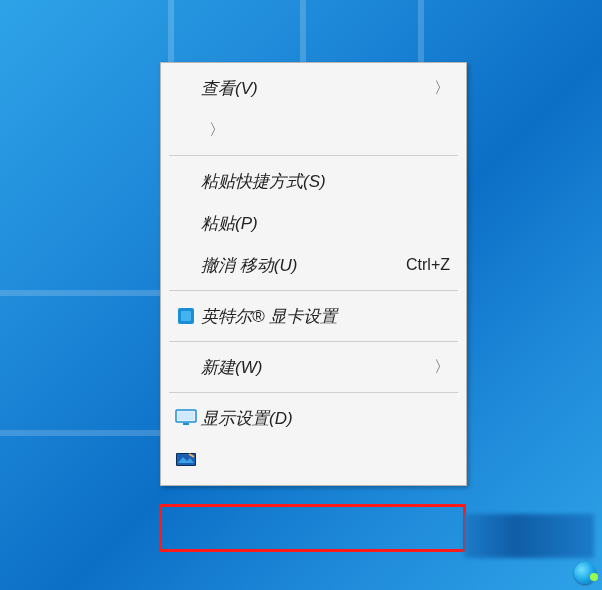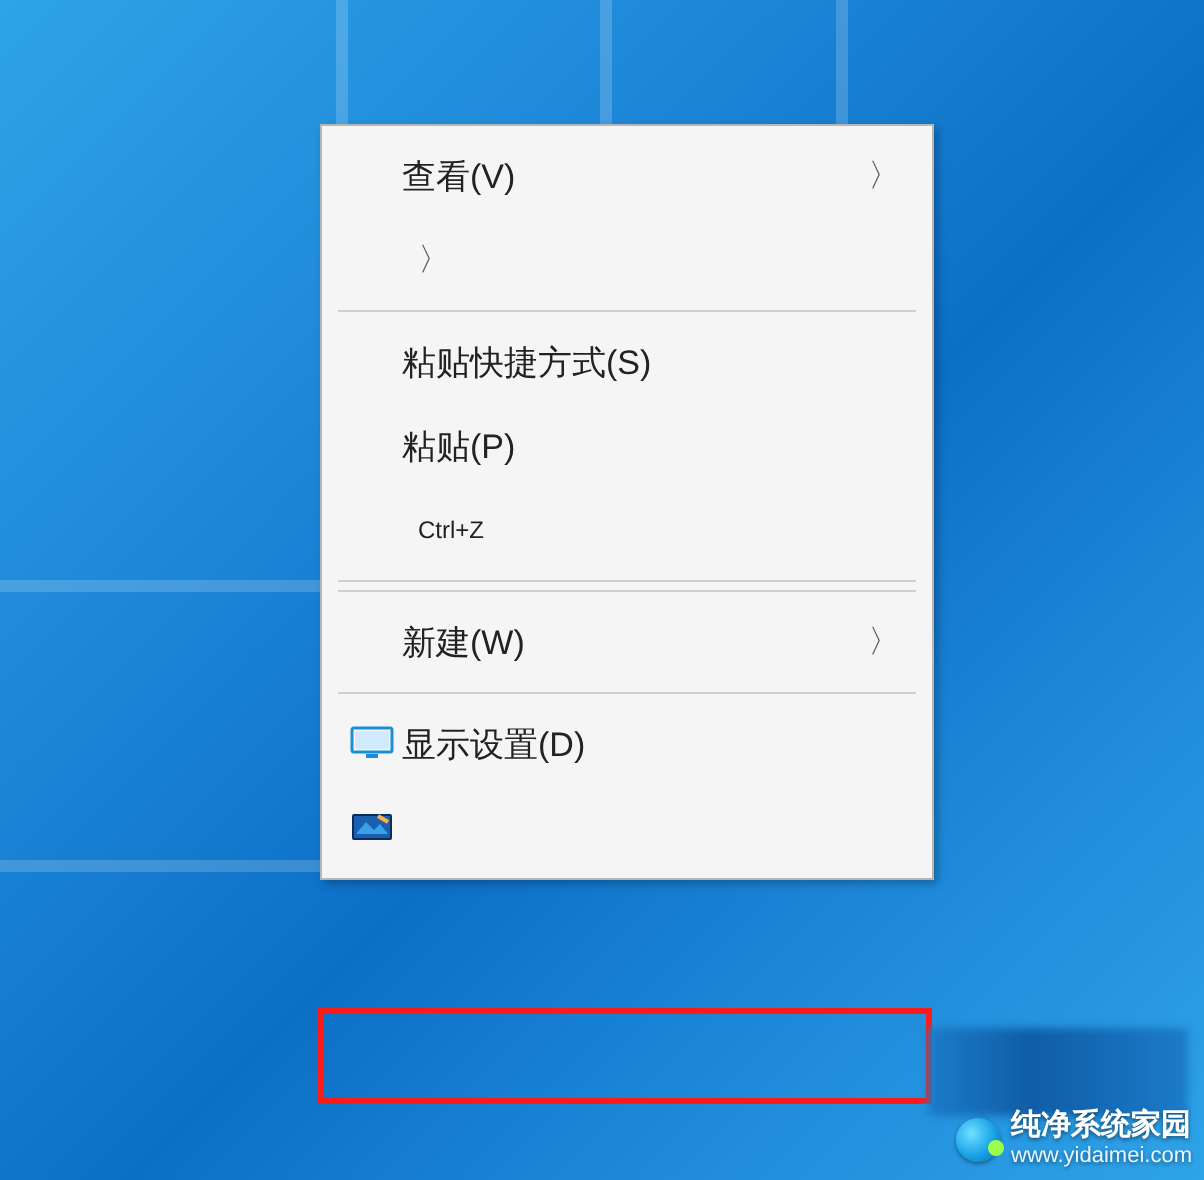--- a/index.html
+++ b/index.html
@@ -6,22 +6,22 @@
 .desktop{position:relative;width:602px;height:590px;background:linear-gradient(135deg,#2ea3e8 0%,#1e88d8 30%,#0b6fc6 55%,#1e88d8 75%,#2ea3e8 100%);}
 .ray{position:absolute;background:rgba(255,255,255,0.18);}
 .ray.v1{left:168px;top:0;width:6px;height:70px;}
 .ray.v2{left:300px;top:0;width:6px;height:70px;}
 .ray.v3{left:418px;top:0;width:6px;height:70px;}
 .ray.h1{left:0;top:290px;width:160px;height:6px;}
 .ray.h2{left:0;top:430px;width:160px;height:6px;}
 .context-menu{position:absolute;left:160px;top:62px;width:305px;background:#f5f5f5;border:1px solid #b6b6b6;box-shadow:2px 2px 4px rgba(0,0,0,0.25);padding:4px 0;}
 .menu-item{display:flex;align-items:center;height:42px;padding:0 16px 0 10px;color:#222;font-size:17px;cursor:default;}
 .menu-item .icon-slot{width:30px;display:flex;align-items:center;justify-content:center;flex:0 0 30px;}
-.menu-item .label{flex:1 1 auto;white-space:nowrap;}
-.menu-item .shortcut{flex:0 0 auto;color:#222;font-size:12px;padding-left:8px;}
+.menu-item .label{flex:1 1 auto;white-space:nowrap;font-style:italic;}
+.menu-item .shortcut{flex:0 0 auto;color:#222;font-size:16px;padding-left:8px;}
 .menu-item .submenu-arrow{flex:0 0 auto;color:#555;font-size:16px;padding-left:8px;}
 .sep{height:1px;background:#cfcfcf;margin:4px 8px;}
 .highlight{position:absolute;left:159px;top:504px;width:307px;height:48px;border:3px solid #ff1a1a;pointer-events:none;box-sizing:border-box;}
 .blur-patch{position:absolute;right:8px;bottom:32px;width:130px;height:44px;background:linear-gradient(90deg,#1c7bc9 0%,#0f5da6 40%,#1c7bc9 100%);filter:blur(2px);}
 .watermark{position:absolute;right:6px;bottom:6px;display:flex;align-items:center;gap:6px;color:#fff;font-size:15px;text-shadow:0 1px 2px rgba(0,0,0,0.5);}
 .watermark .wm-logo{width:22px;height:22px;border-radius:11px;background:radial-gradient(circle at 35% 35%,#6fe0ff 0%,#19a3e6 55%,#0c6aa8 100%);box-shadow:0 1px 2px rgba(0,0,0,0.4);position:relative;}
 .watermark .wm-logo::after{content:"";position:absolute;right:-2px;bottom:3px;width:8px;height:8px;border-radius:4px;background:#9bff4d;}
 svg{display:block;}
 </style>
 </head>
@@ -55,25 +55,35 @@
       <span class="label">粘贴快捷方式(S)</span>
     </div>
 
     <div class="menu-item">
       <span class="icon-slot"></span>
       <span class="label">粘贴(P)</span>
     </div>
 
     <div class="menu-item">
       <span class="icon-slot"></span>
+      <span class="label">撤消 移动(U)</span>
       <span class="shortcut">Ctrl+Z</span>
     </div>
 
     <div class="sep"></div>
 
+    <div class="menu-item">
+      <span class="icon-slot">
+        <svg width="20" height="20" viewBox="0 0 20 20">
+            <rect x="2" y="2" width="16" height="16" rx="2" fill="#1a8fd6"></rect>
+            <rect x="5" y="5" width="10" height="10" rx="1" fill="#45b3f0"></rect>
+          </svg>
+      </span>
+      <span class="label">英特尔® 显卡设置</span>
+    </div>
 
     <div class="sep"></div>
 
     <div class="menu-item">
       <span class="icon-slot"></span>
       <span class="label">新建(W)</span>
       <span class="submenu-arrow">〉</span>
     </div>
 
     <div class="sep"></div>
@@ -101,19 +111,15 @@
     </div>
 
   </div>
 
   <div class="highlight"></div>
 
   <div class="blur-patch"></div>
 
   <div class="watermark">
     <div class="wm-logo"></div>
-    <div>
-      <div style="font-weight:bold;line-height:1.1;">纯净系统家园</div>
-      <div style="font-size:11px;line-height:1.1;opacity:0.9;">www.yidaimei.com</div>
-    </div>
   </div>
 
 </div>
 
 </body></html>

